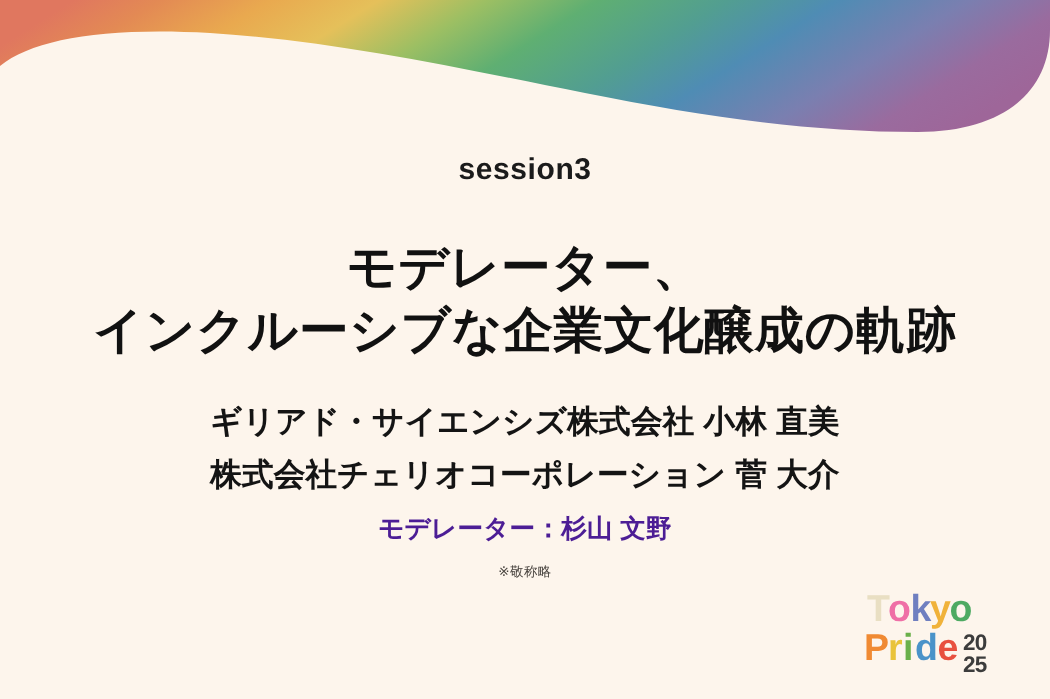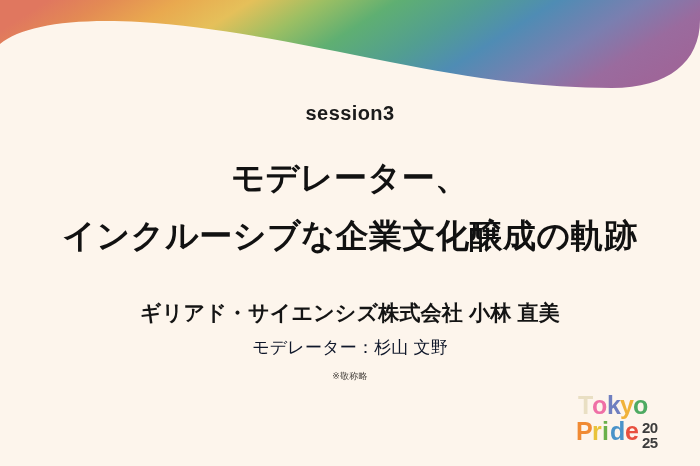--- a/index.html
+++ b/index.html
@@ -54,41 +54,41 @@
     font-weight: bold;
     color: #111111;
     line-height: 1.2;
     letter-spacing: 0.5px;
     white-space: nowrap;
   }
   #title-line-1 {
     margin-top: 35px;
   }
   #title-line-2 {
-    margin-top: 18px;
+    margin-top: 2px;
   }
   .speaker-line {
     font-size: 21px;
     font-weight: bold;
     color: #141414;
     line-height: 1.25;
     letter-spacing: 0.2px;
     white-space: nowrap;
   }
   #speaker-1 {
-    margin-top: 45px;
+    margin-top: 30px;
   }
   #speaker-2 {
     margin-top: 9px;
   }
   #moderator {
     margin-top: 10px;
     font-size: 17px;
-    font-weight: normal;
-    color: #0f172a;
+    font-weight: bold;
+    color: #4c1d95;
     letter-spacing: 0.2px;
     white-space: nowrap;
   }
   #honorific-note {
     margin-top: 11px;
     font-size: 9px;
     font-weight: normal;
     color: #4a4540;
     letter-spacing: 0.3px;
   }
@@ -137,20 +137,21 @@
   <div id="content">
 
     <div id="session-label">session3</div>
 
     <div class="title-line" id="title-line-1">モデレーター、</div>
 
     <div class="title-line" id="title-line-2">インクルーシブな企業文化醸成の軌跡</div>
 
     <div class="speaker-line" id="speaker-1">ギリアド・サイエンシズ株式会社 小林 直美</div>
 
+    <div class="speaker-line" id="speaker-2">株式会社チェリオコーポレーション 菅 大介</div>
 
     <div id="moderator">モデレーター：杉山 文野</div>
 
     <div id="honorific-note">※敬称略</div>
 
   </div>
 
   <div id="logo">
     <svg viewBox="0 0 112 66" xmlns="http://www.w3.org/2000/svg">
       <g font-family="'Liberation Sans', sans-serif" font-weight="bold" font-size="25">

